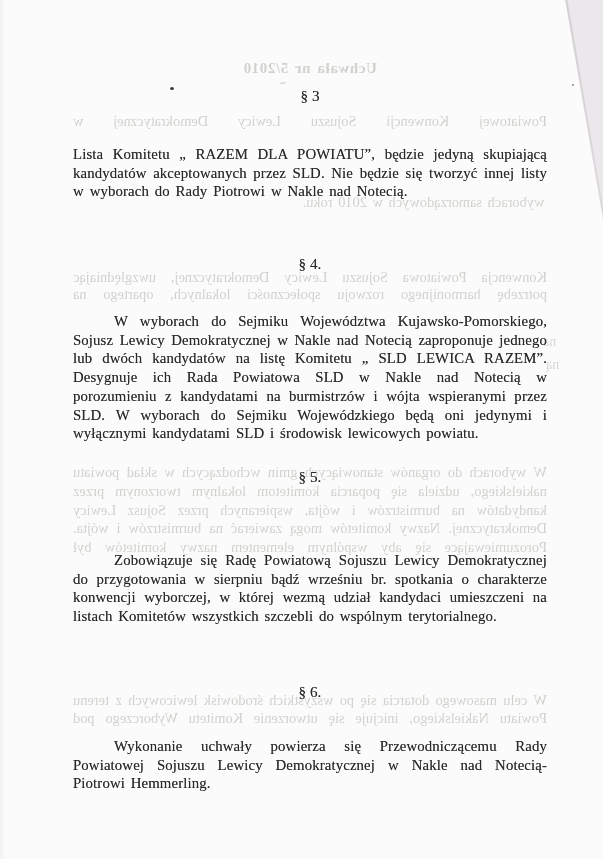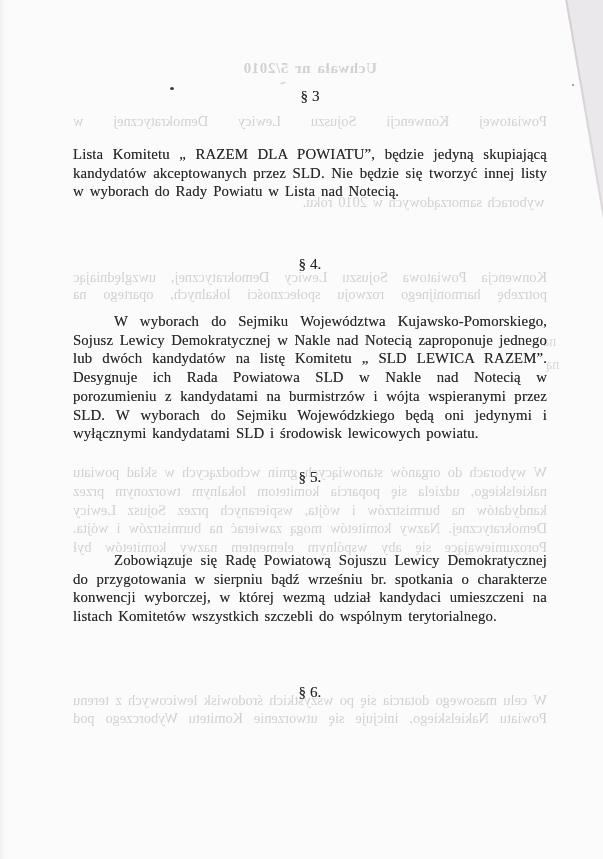--- a/index.html
+++ b/index.html
@@ -97,23 +97,24 @@
   <div class="ghost" style="top:692px">
     <div class="gl" style="line-height:17.5px">W celu masowego dotarcia się po wszystkich środowisk lewicowych z terenu</div>
     <div class="gl" style="line-height:17.5px">Powiatu Nakielskiego, inicjuje się utworzenie Komitetu Wyborczego pod</div>
   </div>
 
   <div class="speck speck-1"></div>
   <div class="speck speck-2"></div>
   <div class="speck speck-3"></div>
 
   <div class="heading" style="top:88px">§ 3</div>
-  <div class="para" style="top:145px">Lista Komitetu „ RAZEM DLA POWIATU”, będzie jedyną skupiającą kandydatów akceptowanych przez SLD. Nie będzie się tworzyć innej listy w wyborach do Rady Powiatu w Lista nad Notecią.</div>
+  <div class="para" style="top:145px">Lista Komitetu „ RAZEM DLA POWIATU”, będzie jedyną skupiającą kandydatów akceptowanych przez SLD. Nie będzie się tworzyć innej listy w wyborach do Rady Piotrowi w Nakle nad Notecią.</div>
 
   <div class="heading" style="top:256px">§ 4.</div>
   <div class="para indent" style="top:312px">W wyborach do Sejmiku Województwa Kujawsko-Pomorskiego, Sojusz Lewicy Demokratycznej w Nakle nad Notecią zaproponuje jednego lub dwóch kandydatów na listę Komitetu „ SLD LEWICA RAZEM”. Desygnuje ich Rada Powiatowa SLD w Nakle nad Notecią w porozumieniu z kandydatami na burmistrzów i wójta wspieranymi przez SLD. W wyborach do Sejmiku Wojewódzkiego będą oni jedynymi i wyłącznymi kandydatami SLD i środowisk lewicowych powiatu.</div>
 
   <div class="heading" style="top:469px">§ 5.</div>
   <div class="para indent" style="top:551px">Zobowiązuje się Radę Powiatową Sojuszu Lewicy Demokratycznej do przygotowania w sierpniu bądź wrześniu br. spotkania o charakterze konwencji wyborczej, w której wezmą udział kandydaci umieszczeni na listach Komitetów wszystkich szczebli do wspólnym terytorialnego.</div>
 
   <div class="heading" style="top:684px">§ 6.</div>
+  <div class="para indent" style="top:737px">Wykonanie uchwały powierza się Przewodniczącemu Rady Powiatowej Sojuszu Lewicy Demokratycznej w Nakle nad Notecią- Piotrowi Hemmerling.</div>
 
 </div>
 
 </body></html>

